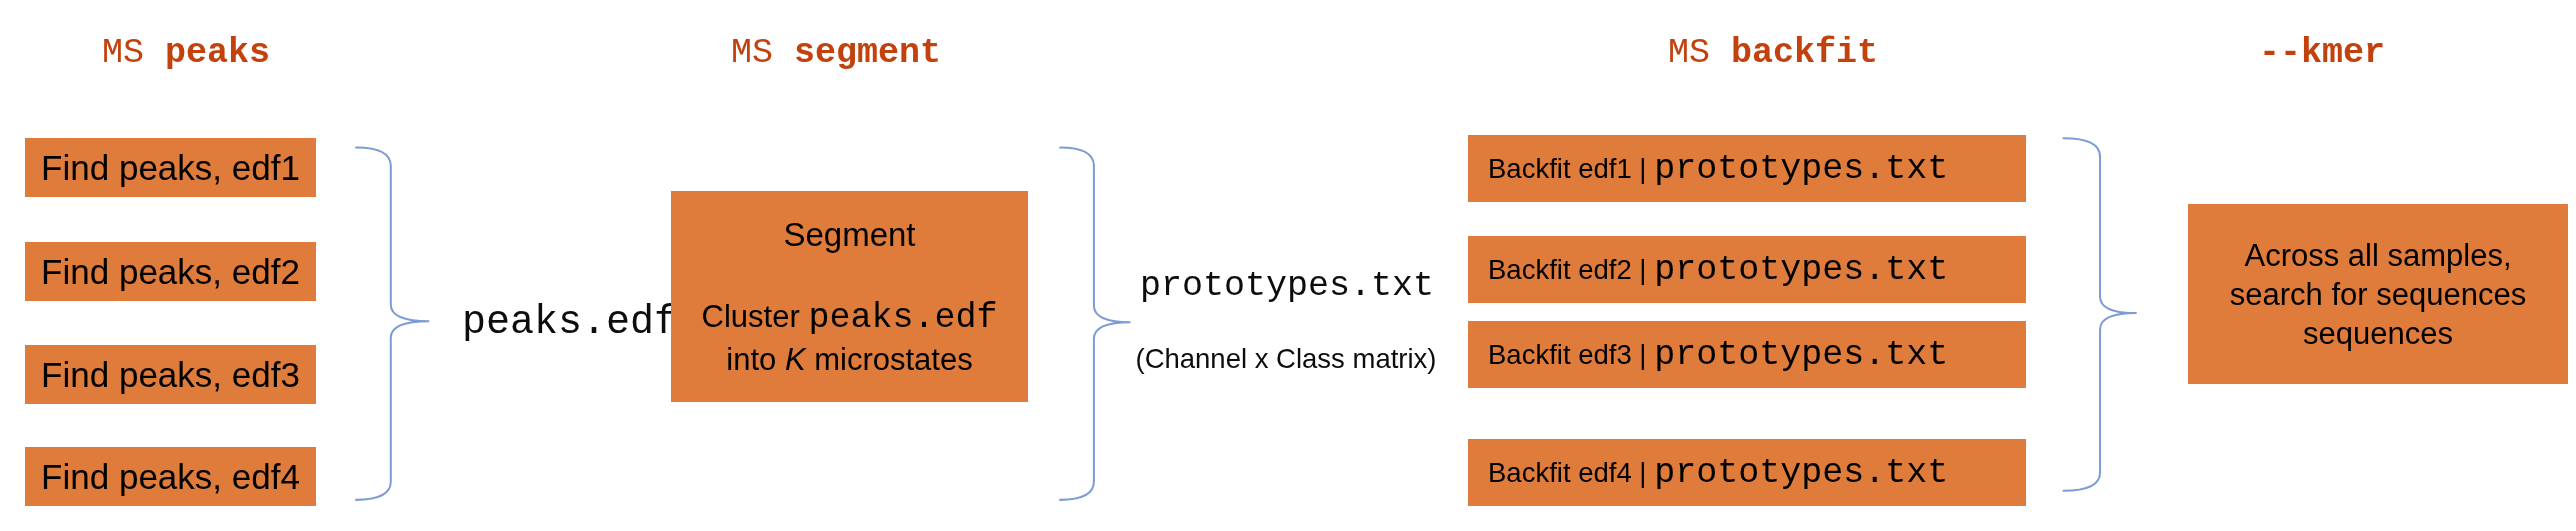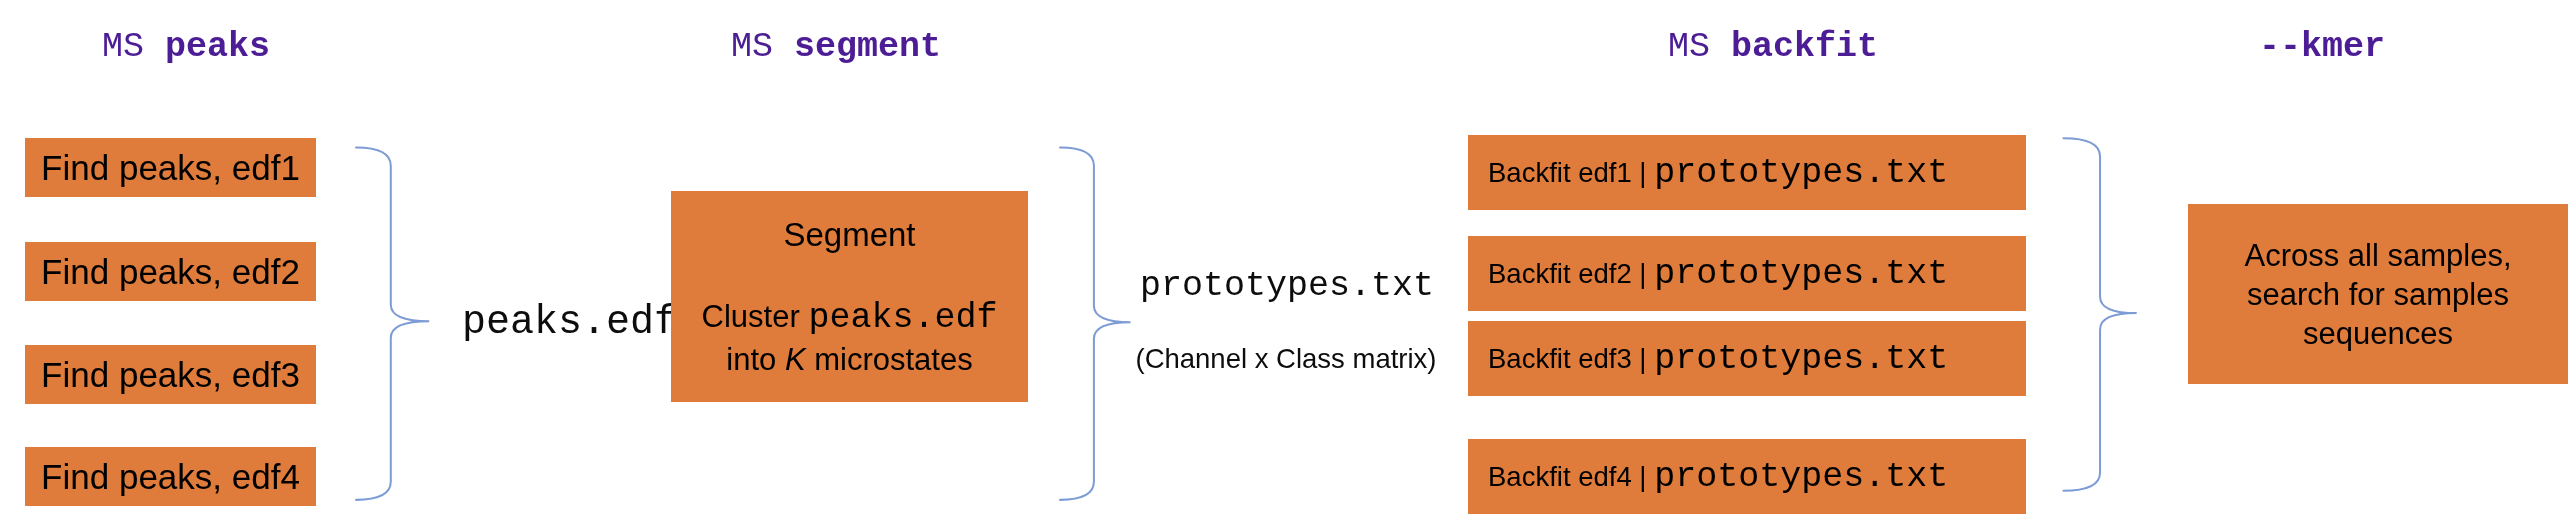--- a/index.html
+++ b/index.html
@@ -9,26 +9,26 @@
     background: #ffffff;
     font-family: "Liberation Sans", sans-serif;
     color: #0d0d0d;
     overflow: hidden;
   }
   .mono { font-family: "Liberation Mono", "DejaVu Sans Mono", monospace; }
 
   
   .hdr {
     position: absolute;
-    top: 27px;
+    top: 33px;
     transform: translateX(-50%);
     font-family: "Liberation Mono", "DejaVu Sans Mono", monospace;
     font-size: 35px;
     white-space: pre;
-    color: #4c1d95;
+    color: #c2410c;
   }
   .hdr .cmd { font-weight: bold; }
   #hdr-peaks   { left: 186px; }
   #hdr-segment { left: 836px; }
   #hdr-backfit { left: 1773px; }
   #hdr-kmer    { left: 2322px; }
 
   
   .obox {
     position: absolute;
@@ -69,21 +69,21 @@
     font-size: 35px; white-space: pre;
   }
   #proto-note {
     position: absolute; left: 1286px; top: 359px;
     transform: translate(-50%, -50%);
     font-size: 27.5px; white-space: pre;
   }
 
   
   .bf {
-    left: 1468px; width: 558px; height: 75px;
+    left: 1468px; width: 558px; height: 67px;
     justify-content: flex-start;
     padding-left: 20px; box-sizing: border-box;
     font-size: 27.5px; white-space: pre;
   }
   .bf .code { font-size: 35px; }
   #bf1 { top: 135px; } #bf2 { top: 236px; } #bf3 { top: 321px; } #bf4 { top: 439px; }
 
   
   #kmer-box {
     left: 2188px; top: 204px; width: 380px; height: 180px;
@@ -141,21 +141,21 @@
 <div class="mono" id="proto-file">prototypes.txt</div>
 <div id="proto-note">(Channel x Class matrix)</div>
 
 <div class="obox bf" id="bf1"><span>Backfit edf1 | </span><span class="mono code">prototypes.txt</span></div>
 <div class="obox bf" id="bf2"><span>Backfit edf2 | </span><span class="mono code">prototypes.txt</span></div>
 <div class="obox bf" id="bf3"><span>Backfit edf3 | </span><span class="mono code">prototypes.txt</span></div>
 <div class="obox bf" id="bf4"><span>Backfit edf4 | </span><span class="mono code">prototypes.txt</span></div>
 
 <div class="obox" id="kmer-box">
   <div>Across all samples,</div>
-  <div>search for samples</div>
+  <div>search for sequences</div>
   <div>sequences</div>
 </div>
 
 <svg id="brace-layer" viewBox="0 0 2812 580" xmlns="http://www.w3.org/2000/svg">
   <path d="M 388 161 Q 426 161 426 181 L 426 333 Q 426 351 468 351 Q 426 351 426 369 L 426 526 Q 426 546 388 546" stroke="#7D9BD4"></path>
   <path d="M 1157 161 Q 1194 161 1194 181 L 1194 334 Q 1194 352 1234 352 Q 1194 352 1194 370 L 1194 526 Q 1194 546 1157 546" stroke="#7D9BD4"></path>
   <path d="M 2253 151 Q 2293 151 2293 171 L 2293 324 Q 2293 342 2333 342 Q 2293 342 2293 360 L 2293 516 Q 2293 536 2253 536" stroke="#7D9BD4"></path>
 </svg>
 
 

